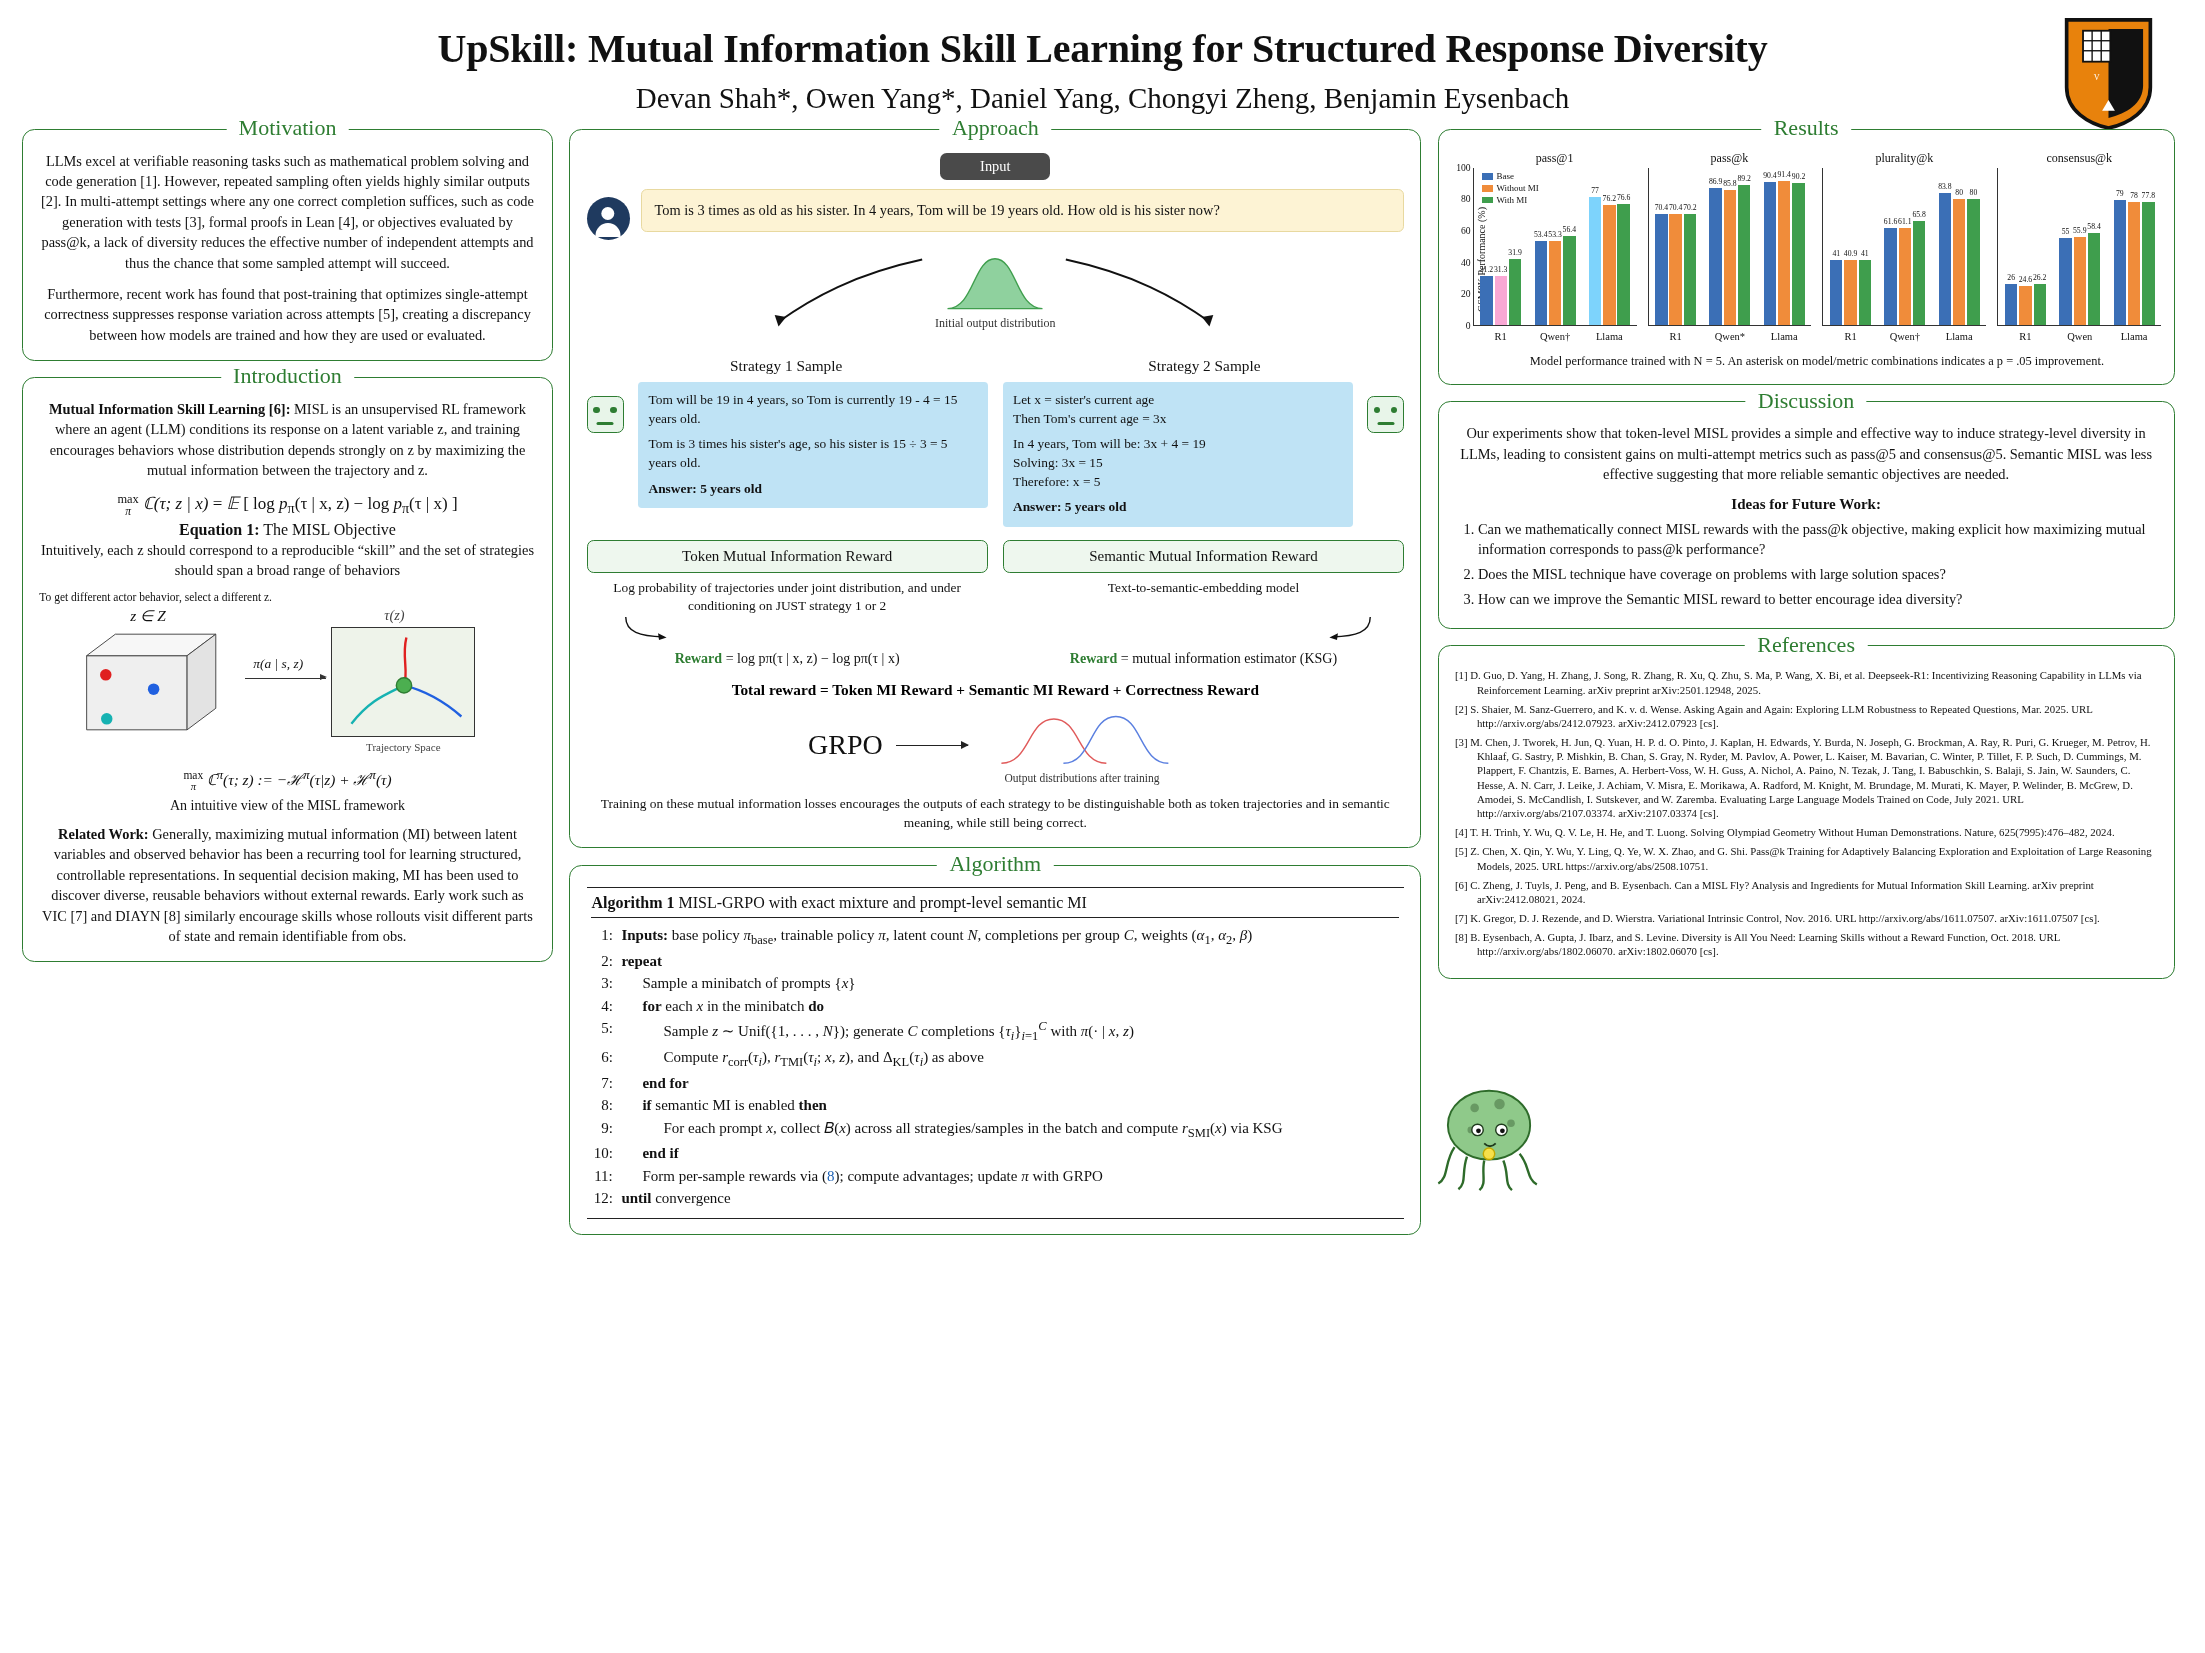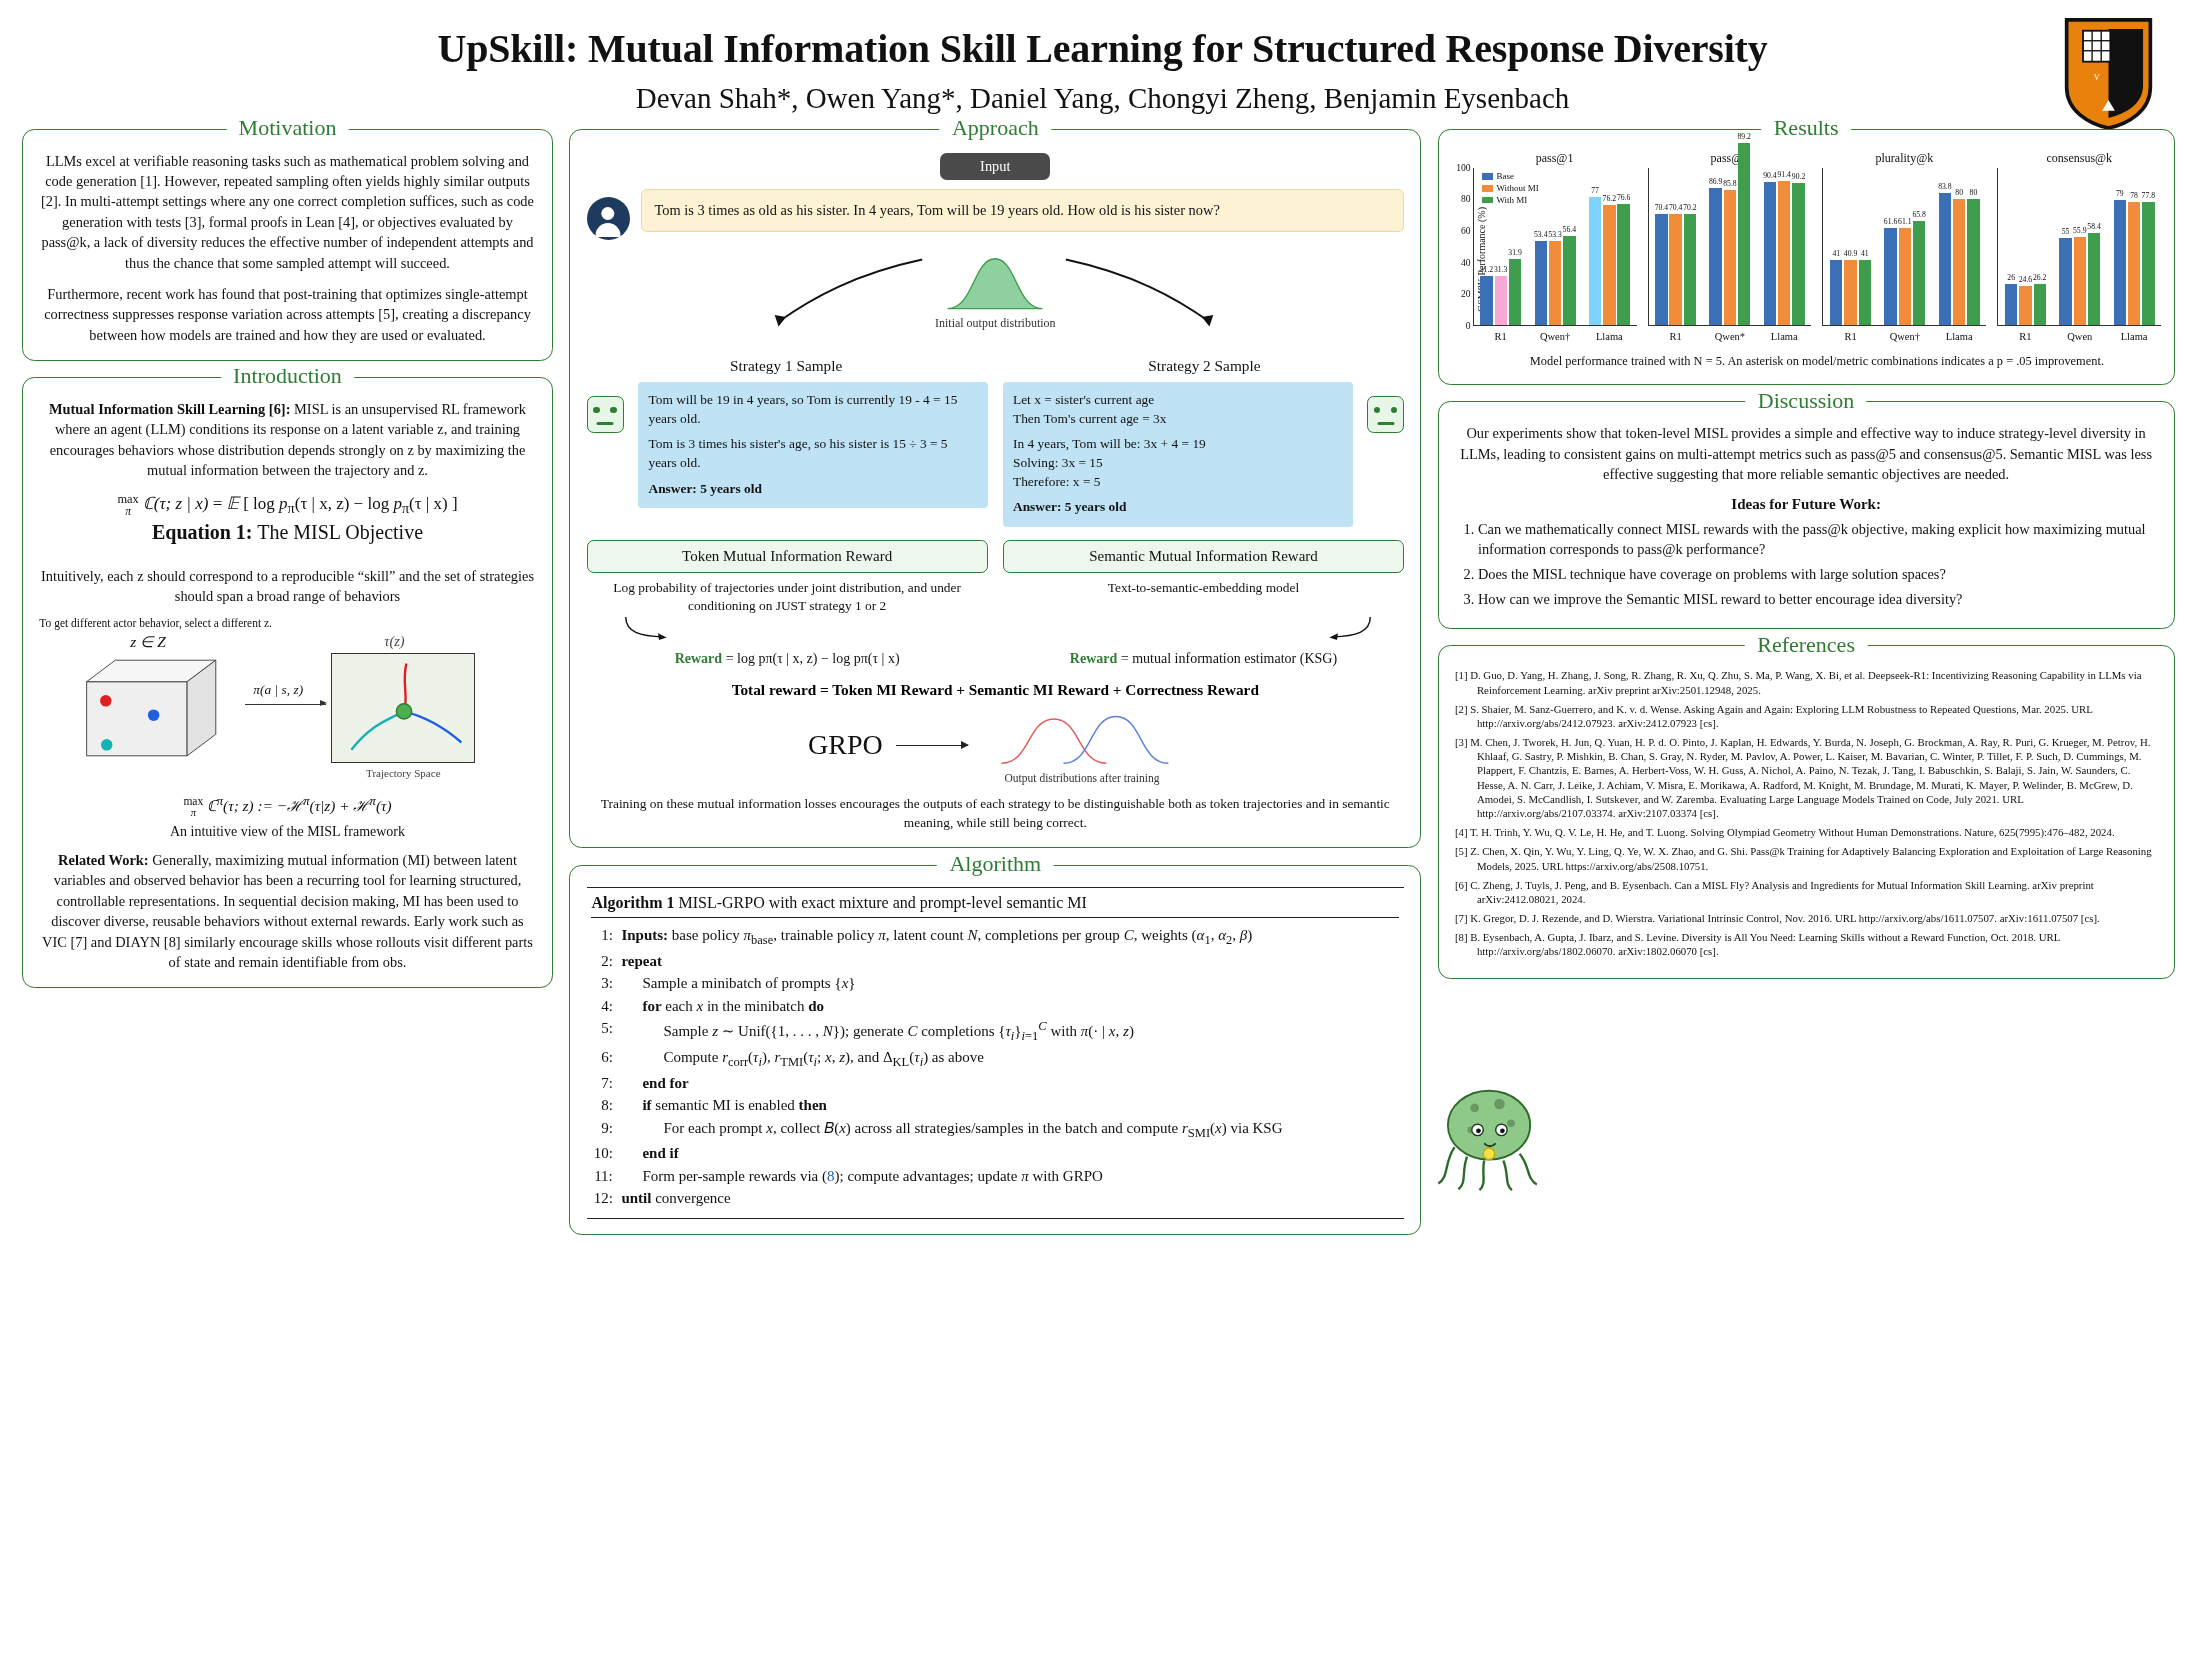--- a/index.html
+++ b/index.html
@@ -43,21 +43,21 @@
     position:absolute; top: -14.4px; left: 50%; transform: translateX(-50%);
     background:#fff; padding: 0 12.4px; color:#2e7d32;
     font-size: 22px; font-weight: normal; white-space: nowrap;
   }
   .card p { font-size: 14.4px; line-height: 1.42; text-align:center; margin: 0 0 10.5px 0; }
   .card p:last-child { margin-bottom: 0; }
   b, strong { font-weight: bold; }
 
   
   .eq-block { text-align:center; font-family:"Liberation Serif", serif; font-size: 17px; margin: 9.6px 0 2.9px 0; }
-  .eq-cap { text-align:center; font-size: 20px; margin-bottom: 22px; }
+  .eq-cap { text-align:center; font-size: 16px; margin-bottom: 1px; }
   .small-note { font-size: 11.5px; text-align:left; margin: 8.6px 0 2.9px 0; }
   .diagram-wrap { position:relative; height: 158px; margin: 2.9px 0 1.9px 0; }
   .zlabel { position:absolute; left: 91px; top: 1px; font-size: 15.3px; font-style: italic; }
   .tauLabel { position:absolute; left: 345px; top: 1px; font-size: 14.4px; font-style: italic; color:#444; }
   .cube { position:absolute; left: 38px; top: 21px; width: 158px; height: 110px; }
   .trajbox { position:absolute; left: 292px; top: 21px; width: 144px; height: 110px; border:1.4px solid #333; background:#eef3ea; }
   .traj-cap { position:absolute; left: 292px; top: 135px; width:144px; text-align:center; font-size:11px; color:#444; }
   .arrow-mid { position:absolute; left: 206px; top: 72px; width: 81px; height: 1px; background:#333; }
   .arrow-mid:after { content:""; position:absolute; right:-1px; top:-3.4px; border-left:7.7px solid #333; border-top:3.8px solid transparent; border-bottom:3.8px solid transparent; }
   .pi-label { position:absolute; left: 214px; top: 50px; font-size: 13.4px; font-style: italic; }
@@ -490,21 +490,21 @@
                     </div>
                   <div class="xtick">R1</div>
                 </div>
                 <div class="group">
                   <div class="bar" style="height:137px;background:#3b6fb6">
                       <span>86.9</span>
                     </div>
                   <div class="bar" style="height:135px;background:#f08c3a">
                       <span>85.8</span>
                     </div>
-                  <div class="bar" style="height:182px;background:#3f9e4d">
+                  <div class="bar" style="height:140px;background:#3f9e4d">
                       <span>89.2</span>
                     </div>
                   <div class="xtick">Qwen*</div>
                 </div>
                 <div class="group">
                   <div class="bar" style="height:143px;background:#3b6fb6">
                       <span>90.4</span>
                     </div>
                   <div class="bar" style="height:144px;background:#f08c3a">
                       <span>91.4</span>

